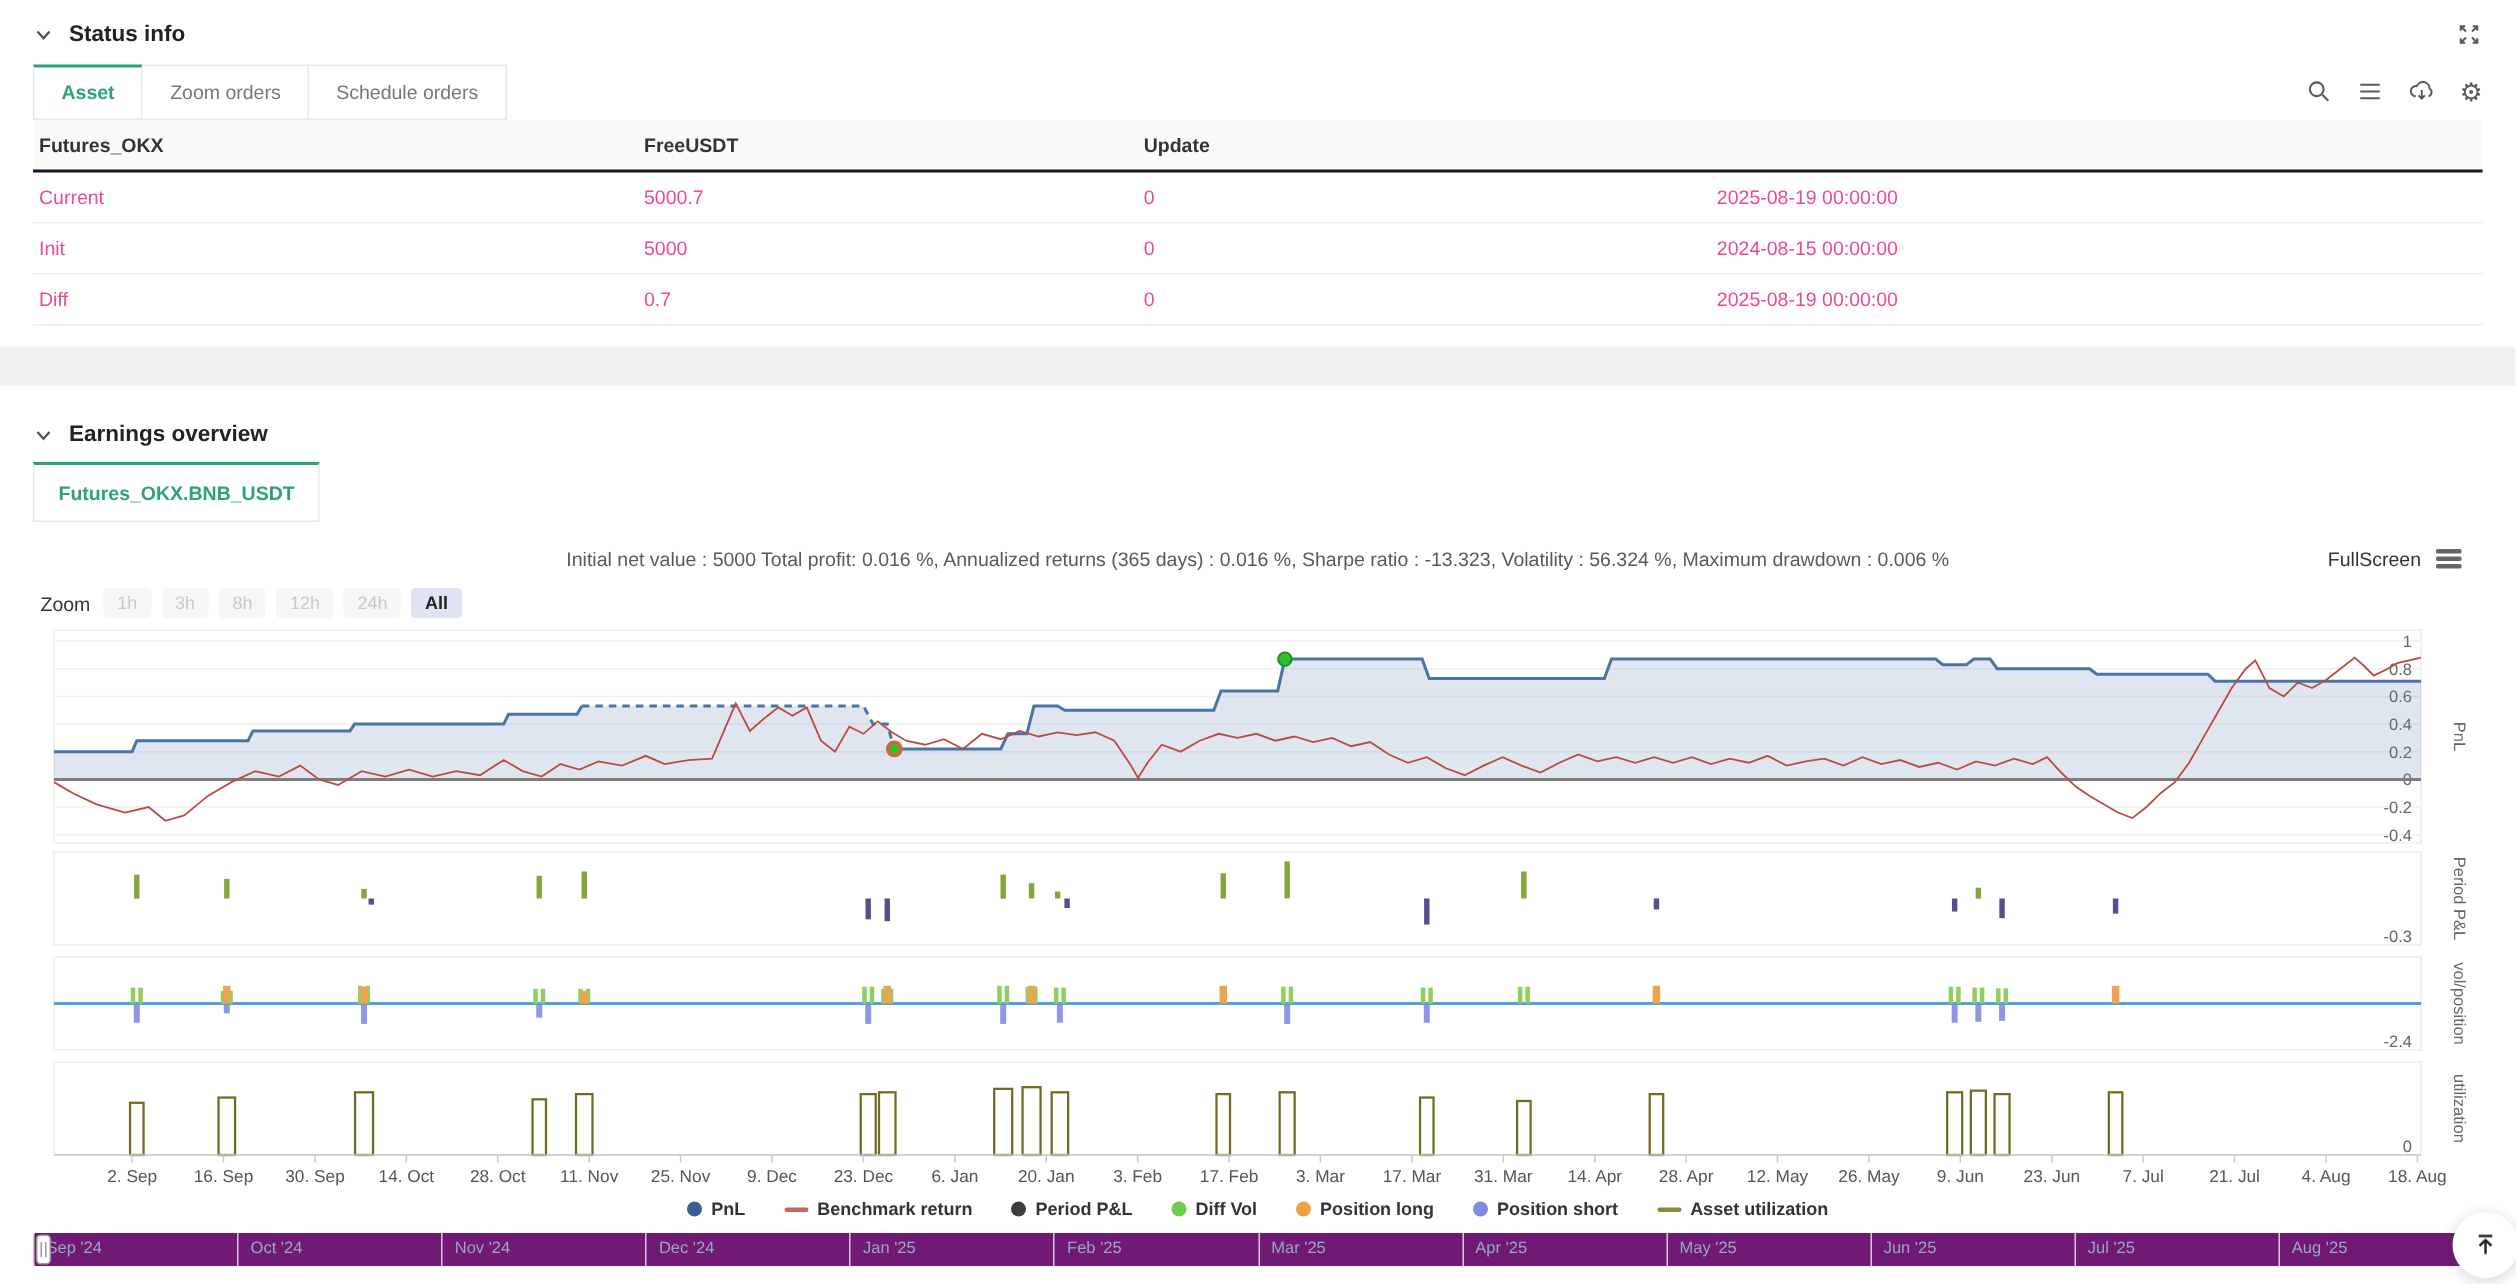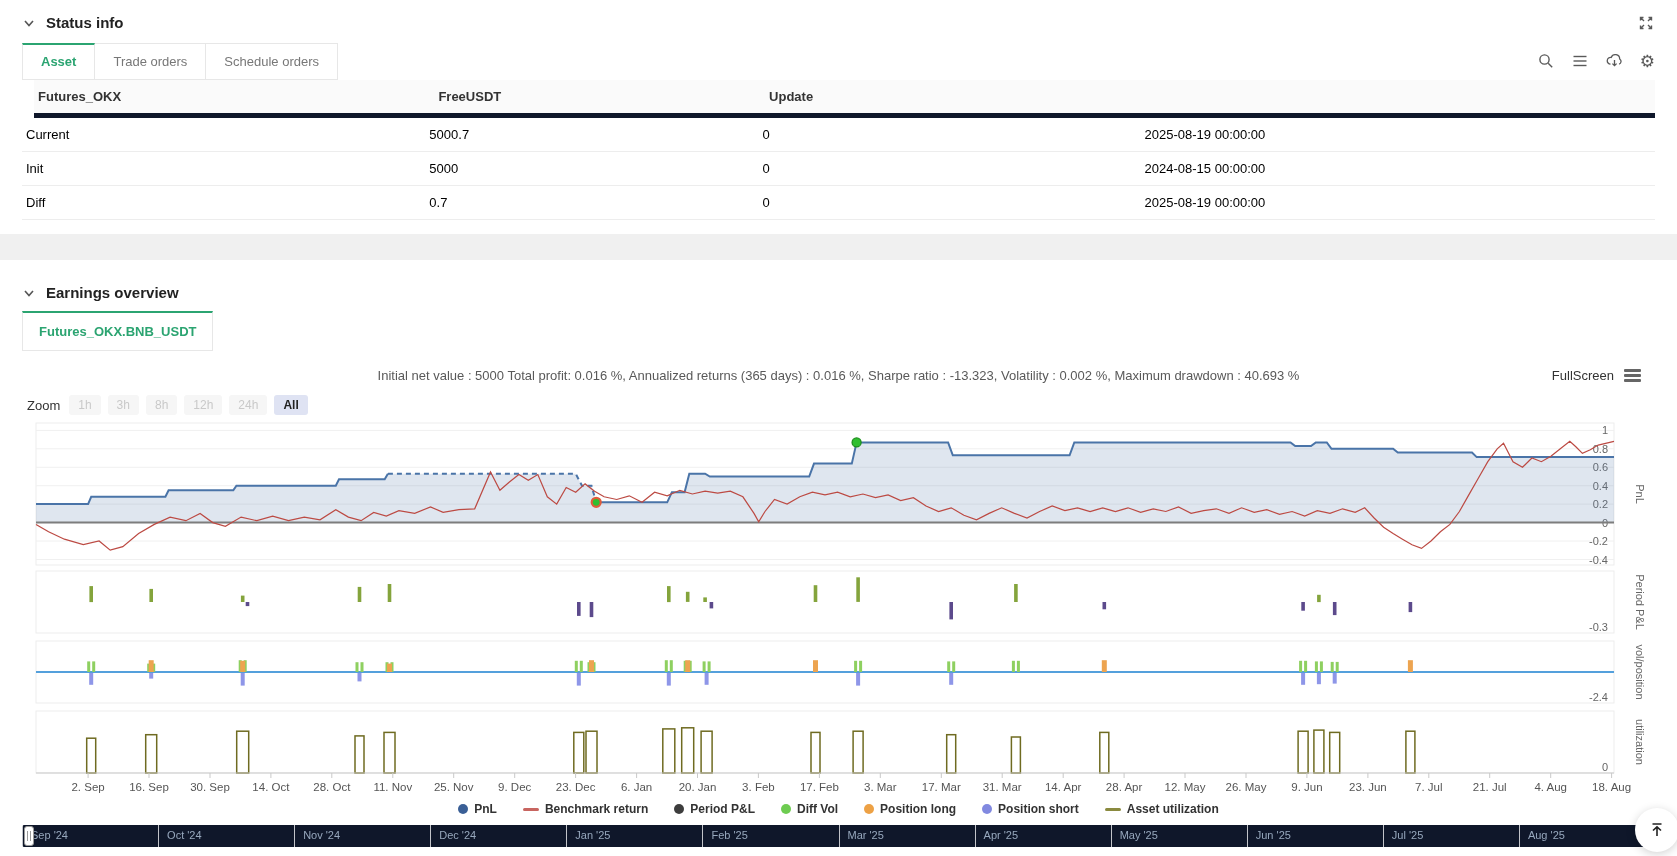--- a/index.html
+++ b/index.html
@@ -14,25 +14,25 @@
   .tab { padding:10px 18px; font-size:13px; color:#777; background:#fff;
          border:1px solid #e7e7e7; border-left:none; cursor:pointer; }
   .tab:first-child { border-left:1px solid #e7e7e7; }
   .tab.active { color:#2ba471; font-weight:600; border-top:2px solid #2ba471; padding-top:9px; }
   .icon-row { position:absolute; right:0; bottom:10px; display:flex; gap:16px; align-items:center; }
   .icon-row svg, .gear-glyph { cursor:pointer; }
   .gear-glyph { font-size:17px; color:#595959; line-height:1; }
   
   .tbl { width:100%; margin-top:0; font-size:13px; }
   .tbl .hrow { display:grid; grid-template-columns:24.7% 20.4% 23.4% 31.5%;
-               background:#fafafa; border-bottom:5px solid #0f172a;margin-left:12px; }
+               background:#fafafa; border-bottom:2px solid #0f172a; }
   .tbl .hcell { padding:9px 8px 9px 4px; font-weight:700; color:#333; }
   .tbl .drow { display:grid; grid-template-columns:24.7% 20.4% 23.4% 31.5%;
                border-bottom:1px solid #ededed; }
-  .tbl .cell { padding:9px 8px 9px 4px; color:#000000; }
+  .tbl .cell { padding:9px 8px 9px 4px; color:#ec4899; }
   .link { color:#4582e6; cursor:pointer; }
   .danger { color:#d54941; }
   .section-gap { height:26px; background:#f0f0f0; margin-top:14px; }
   .earn-head { position:relative; }
   .etab { display:inline-block; margin-top:10px; padding:11px 16px; font-size:13px; color:#2ba471;
           font-weight:600; border:1px solid #e7e7e7; border-top:2px solid #2ba471; cursor:pointer; }
   .summary-row { display:flex; align-items:center; margin-top:14px; position:relative; height:20px; }
   .summary-text { flex:1; text-align:center; font-size:13px; color:#595959; }
   .fs-wrap { position:absolute; right:14px; display:flex; align-items:center; gap:10px; }
   .fs-label { font-size:13px; color:#333; cursor:pointer;padding-left:20px; }
@@ -40,21 +40,21 @@
   .burger i { display:block; width:17px; height:3px; background:#666; border-radius:1px; }
   .zoom-row { display:flex; align-items:center; gap:7px; margin-top:10px; padding-left:5px; }
   .zoom-label { font-size:13px; color:#333; margin-right:2px; }
   .zbtn { font-size:12px; padding:3px 9px; border-radius:3px; background:#f6f6f6; color:#c9c9c9; cursor:default; }
   .zbtn.active { background:#dfe3f3; color:#222; font-weight:700; cursor:pointer; }
   #chart { display:block; margin-top:4px; }
   .legend { display:flex; justify-content:center; gap:26px; align-items:center; height:20px; margin-top:0; }
   .legend-item { display:flex; align-items:center; gap:6px; font-size:12px; font-weight:700; color:#333; cursor:pointer; }
   .sw-circle { width:10px; height:10px; border-radius:50%; display:inline-block; }
   .sw-line { width:16px; height:3px; border-radius:2px; display:inline-block; }
-  .navigator { position:relative; height:22px; margin:6px 0 0 0; background:#0f172a; border-radius:2px; }
+  .navigator { position:relative; height:22px; margin:6px 0 0 0; background:#701a75; border-radius:2px; }
   .nav-month { position:absolute; top:0; height:100%; border-left:1px solid rgba(255,255,255,.75);
                font-size:11px; color:#97a8bd; padding:4px 0 0 8px; overflow:hidden; white-space:nowrap; }
   .nav-handle { position:absolute; top:50%; transform:translate(-50%,-50%); width:10px; height:20px;
                 background:#fff; border:1px solid #9a9a9a; border-radius:3px; cursor:ew-resize;
                 display:flex; align-items:center; justify-content:center; gap:2px; }
   .nav-handle i { display:block; width:1px; height:10px; background:#9a9a9a; }
   .scroll-top { position:fixed; right:-2px; bottom:4px; width:44px; height:44px; border-radius:50%;
                 background:#fff; box-shadow:0 2px 10px rgba(0,0,0,.18); display:flex; align-items:center;
                 justify-content:center; cursor:pointer; }
 </style>
@@ -72,21 +72,21 @@
     <g stroke="#595959" stroke-width="1.4" fill="none">
       <path d="M7 7 L3.5 3.5 M3.5 6.5 L3.5 3.5 L6.5 3.5"></path>
       <path d="M11 7 L14.5 3.5 M11.5 3.5 L14.5 3.5 L14.5 6.5"></path>
       <path d="M7 11 L3.5 14.5 M3.5 11.5 L3.5 14.5 L6.5 14.5"></path>
       <path d="M11 11 L14.5 14.5 M14.5 11.5 L14.5 14.5 L11.5 14.5"></path>
     </g>
   </svg>
 
   <div class="tabs-row">
     <div class="tab active">Asset</div>
-    <div class="tab">Trade orders</div>
+    <div class="tab">Zoom orders</div>
     <div class="tab">Schedule orders</div>
     <div class="icon-row">
       <svg width="18" height="18" viewBox="0 0 18 18">
         <circle cx="7.5" cy="7.5" r="4.6" fill="none" stroke="#595959" stroke-width="1.4"></circle>
         <line x1="11.2" y1="11.2" x2="15.2" y2="15.2" stroke="#595959" stroke-width="1.4"></line>
       </svg>
       <svg width="18" height="18" viewBox="0 0 18 18">
         <g stroke="#595959" stroke-width="1.4">
             <line x1="2.5" y1="4.5" x2="15.5" y2="4.5"></line>
             <line x1="2.5" y1="9" x2="15.5" y2="9"></line>
@@ -133,21 +133,21 @@
 <div class="section earn-head">
   <div class="sec-head" style="padding-top:24px;">
     <svg class="chev" viewBox="0 0 14 14">
       <polyline points="3,5 7,9.5 11,5" fill="none" stroke="#555" stroke-width="1.6"></polyline>
     </svg>
     <span class="sec-title">Earnings overview</span>
   </div>
   <div class="etab">Futures_OKX.BNB_USDT</div>
 
   <div class="summary-row">
-    <span class="summary-text">Initial net value : 5000 Total profit: 0.016 %, Annualized returns (365 days) : 0.016 %, Sharpe ratio : -13.323, Volatility : 0.002 %, Maximum drawdown : 40.693 %</span>
+    <span class="summary-text">Initial net value : 5000 Total profit: 0.016 %, Annualized returns (365 days) : 0.016 %, Sharpe ratio : -13.323, Volatility : 56.324 %, Maximum drawdown : 0.006 %</span>
     <span class="fs-wrap">
       <span class="fs-label">FullScreen</span>
       <span class="burger">
           <i></i>
           <i></i>
           <i></i>
         </span>
     </span>
   </div>
 

